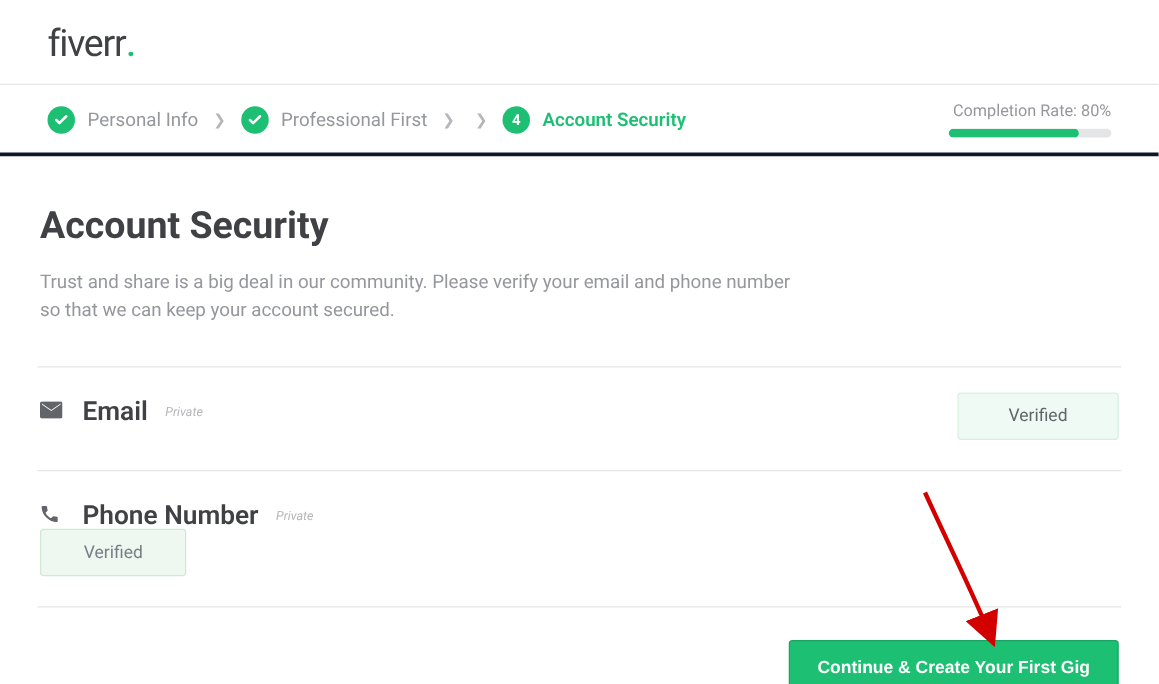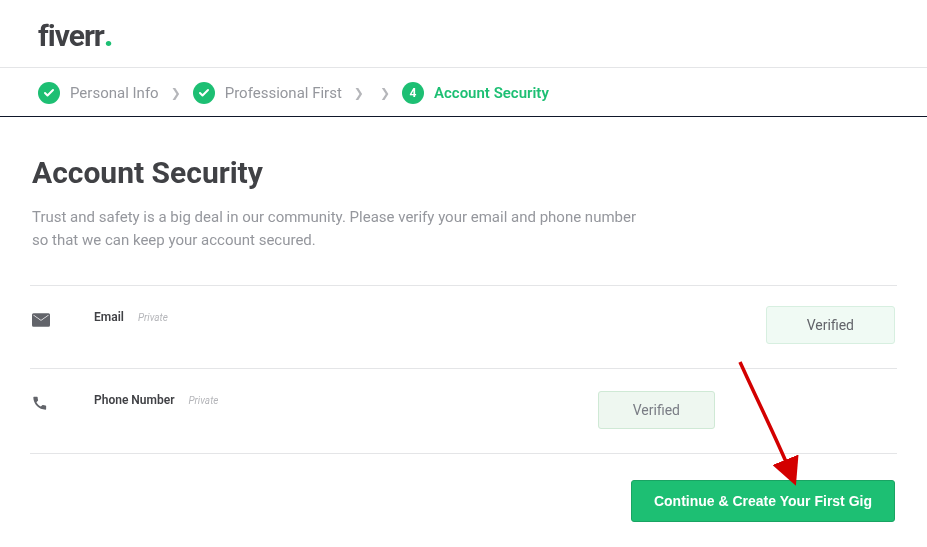--- a/index.html
+++ b/index.html
@@ -1,41 +1,41 @@
 <!DOCTYPE html>
 <html><head>
   <meta charset="utf-8">
   <style>
     * { margin: 0; padding: 0; box-sizing: border-box; }
     body { font-family: -apple-system, BlinkMacSystemFont, "Segoe UI", Roboto, Helvetica, Arial, sans-serif; background: #fff; color: #404145; width: 927px; }
     .header { padding: 18px 38px 14px; }
-    .logo { font-size: 30px; font-weight: 700; color: #404145; letter-spacing: -1px; display:inline-block; }
+    .logo { font-size: 30px; font-weight: 400; color: #404145; letter-spacing: -1px; display:inline-block; }
     .logo .dot { color: #1dbf73; font-size: 34px; line-height: 0; }
     .divider-line { border-top: 1px solid #e4e5e7; }
-    .steps-row { display: flex; align-items: center; padding: 14px 38px 12px; border-bottom: 1px solid #0f172a; }
+    .steps-row { display: flex; align-items: center; padding: 14px 38px 12px; border-bottom: 3px solid #0f172a; }
     .steps { display: flex; align-items: center; gap: 8px; flex: 1; }
     .step { display: flex; align-items: center; gap: 10px; }
     .step-circle { width: 22px; height: 22px; border-radius: 50%; background: #1dbf73; color: #fff; display: inline-flex; align-items: center; justify-content: center; font-size: 12px; font-weight: 700; }
     .step-label { color: #95979d; font-size: 15px; }
     .step.active .step-label { color: #1dbf73; font-weight: 600; }
     .chev { color: #b5b6ba; font-size: 12px; padding: 0 4px; }
     .completion { text-align: right; min-width: 140px; }
     .completion-label { color: #95979d; font-size: 13px; margin-bottom: 6px; }
     .progress-track { width: 130px; height: 7px; background: #e4e5e7; border-radius: 4px; overflow: hidden; margin-left: auto; }
     .progress-fill { height: 100%; background: #1dbf73; border-radius: 4px; }
     .content { padding: 38px 16px 0; margin: 0 0 0 0; }
     .page-title { font-size: 30px; font-weight: 700; color: #404145; padding-left: 2px; margin-bottom: 16px; }
     .page-sub { color: #95979d; font-size: 15px; line-height: 1.5; max-width: 620px; padding-left: 2px; }
     .section { border-top: 1px solid #e4e5e7; padding: 24px 2px 24px; display: flex; align-items: flex-start; justify-content: space-between; }
     .sections { margin-top: 34px; }
     .sec-left { display: flex; align-items: flex-start; gap: 14px; }
     .sec-icon { color: #62646a; width: 20px; margin-top: 2px; flex-shrink:0; }
     .sec-titlewrap { display:flex; flex-direction:column; }
     .sec-title-row { display:flex; align-items:center; gap:14px; }
-    .sec-title { color: #404145; font-size: 12px; font-weight: 600; margin-left: 28px; }
+    .sec-title { color: #404145; font-size: 21px; font-weight: 600; }
     .sec-private { color: #b5b6ba; font-size: 10px; font-style: italic; }
     .sec-help { color: #95979d; font-size: 14px; margin-top: 6px; margin-left: -34px; }
     .verified-light { background: #f0faf4; border: 1px solid #d7efe0; color: #62646a; font-size: 14px; padding: 10px 40px; border-radius: 3px; }
     .verified-mid { background: #eef7f0; border: 1px solid #cfe9d5; color: #7a7d85; font-size: 14px; padding: 10px 34px; border-radius: 3px; }
     .email-right { margin-top: -4px; }
     .phone-mid { margin-top: -2px; margin-right: 180px; }
     .footer-row { border-top: 1px solid #e4e5e7; padding: 26px 2px 0; display:flex; justify-content:flex-end; position:relative; }
     .cta { background: #1dbf73; color: #fff; border: 1px solid #19a463; font-size: 14px; font-weight: 600; padding: 12px 22px; border-radius: 3px; cursor: pointer; }
     .arrow-annot { position:absolute; left:700px; top:-98px; pointer-events:none; }
     .wrap { padding: 0 14px; }
@@ -68,46 +68,52 @@
       </span>
       <span class="step-label">Professional First</span>
     </div>
     <span class="chev">❯</span>
     <span class="chev">❯</span>
     <div class="step active">
       <span class="step-circle">4</span>
       <span class="step-label">Account Security</span>
     </div>
   </div>
+  <div class="completion">
+    <div class="completion-label">Completion Rate: 80%</div>
+    <div class="progress-track">
+      <div class="progress-fill" style="width:80%"></div>
+    </div>
+  </div>
 </div>
 
 <div class="wrap">
   <div class="content">
     <h1 class="page-title">Account Security</h1>
-    <p class="page-sub">Trust and safety is a big deal in our community. Please verify your email and phone number so that we can keep your account secured.</p>
+    <p class="page-sub">Trust and share is a big deal in our community. Please verify your email and phone number so that we can keep your account secured.</p>
 
     <div class="sections">
       <div class="section">
         <div class="sec-left">
           <span class="sec-icon">
             <svg width="18" height="14" viewBox="0 0 24 18" fill="#62646a">
                 <path d="M2 0h20a2 2 0 0 1 2 2v14a2 2 0 0 1-2 2H2a2 2 0 0 1-2-2V2a2 2 0 0 1 2-2zm10 9L2 2v1l10 7 10-7V2L12 9z"></path>
               </svg>
           </span>
           <div class="sec-titlewrap">
             <div class="sec-title-row">
               <span class="sec-title">Email</span>
               <span class="sec-private">Private</span>
             </div>
           </div>
         </div>
         <div class="verified-light email-right">Verified</div>
       </div>
 
-      <div class="section" style="position:relative;">
+      <div class="section" style="position:relative;flex-direction:column;">
         <div class="sec-left">
           <span class="sec-icon">
             <svg width="16" height="16" viewBox="0 0 24 24" fill="#62646a">
                 <path d="M6.6 10.8c1.4 2.8 3.8 5.1 6.6 6.6l2.2-2.2c.3-.3.7-.4 1.1-.2 1.2.4 2.4.6 3.7.6.6 0 1 .4 1 1V21c0 .6-.4 1-1 1C10.6 22 2 13.4 2 3.8c0-.6.4-1 1-1h4.5c.6 0 1 .4 1 1 0 1.3.2 2.5.6 3.7.1.4 0 .8-.3 1.1L6.6 10.8z"></path>
               </svg>
           </span>
           <div class="sec-titlewrap">
             <div class="sec-title-row">
               <span class="sec-title">Phone Number</span>
               <span class="sec-private">Private</span>

